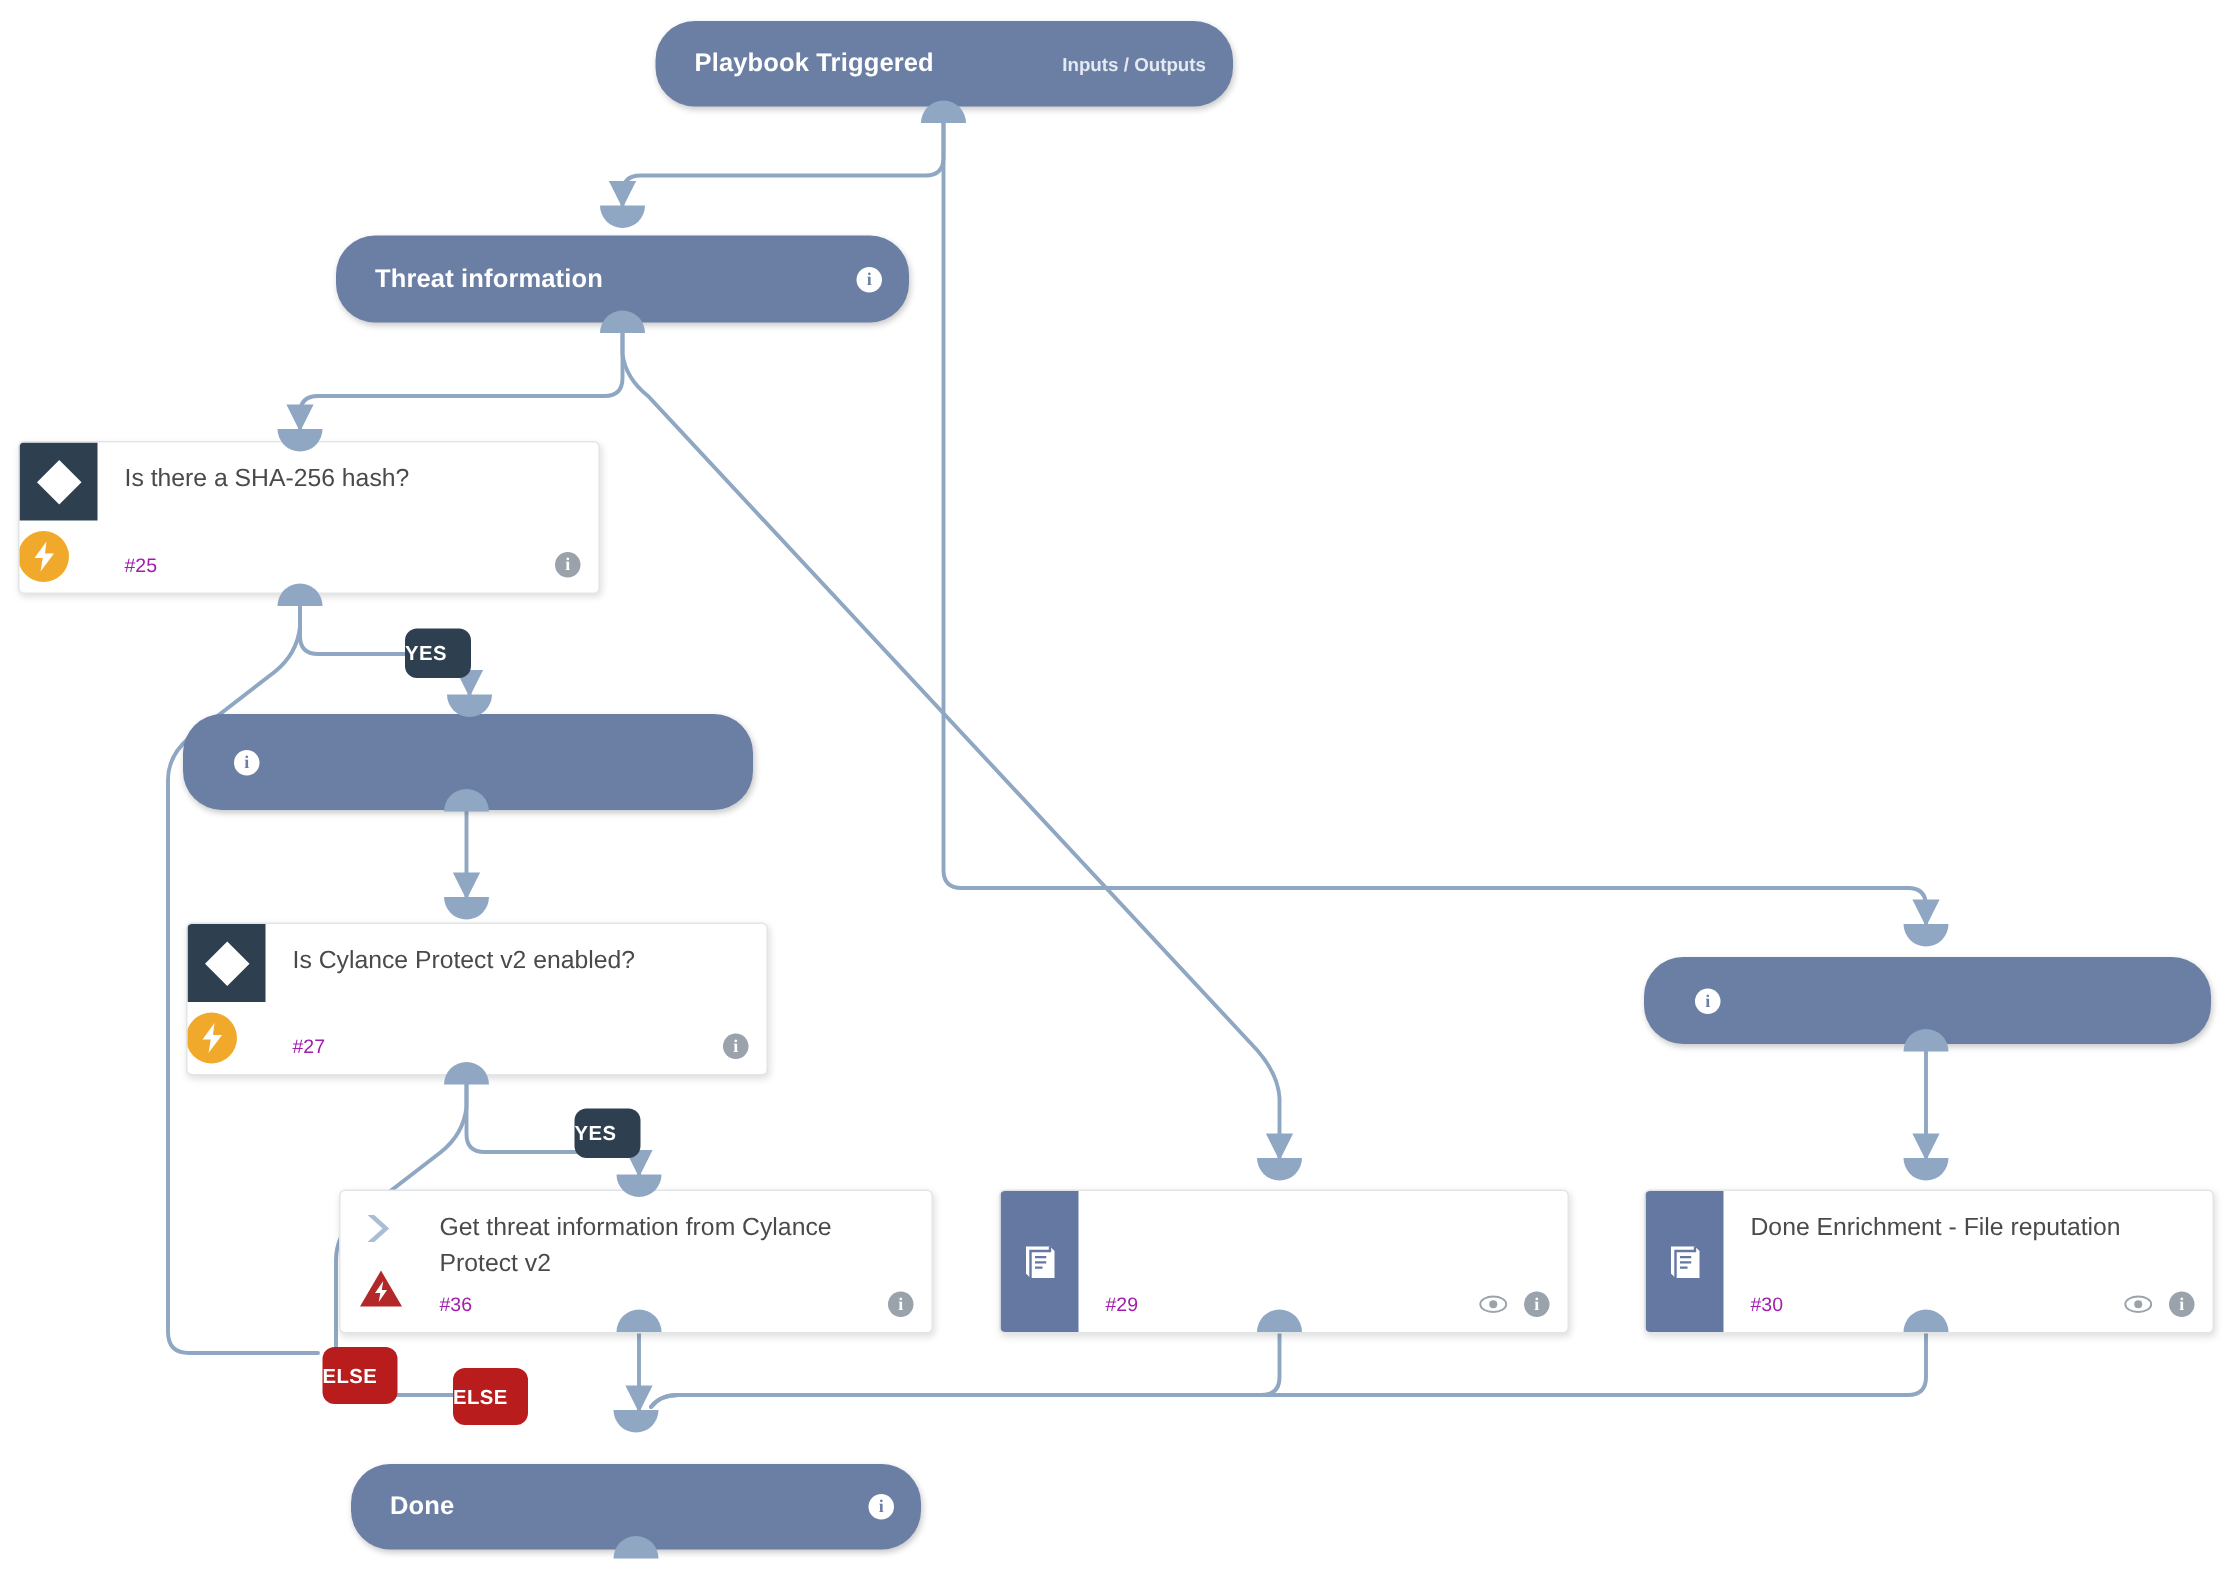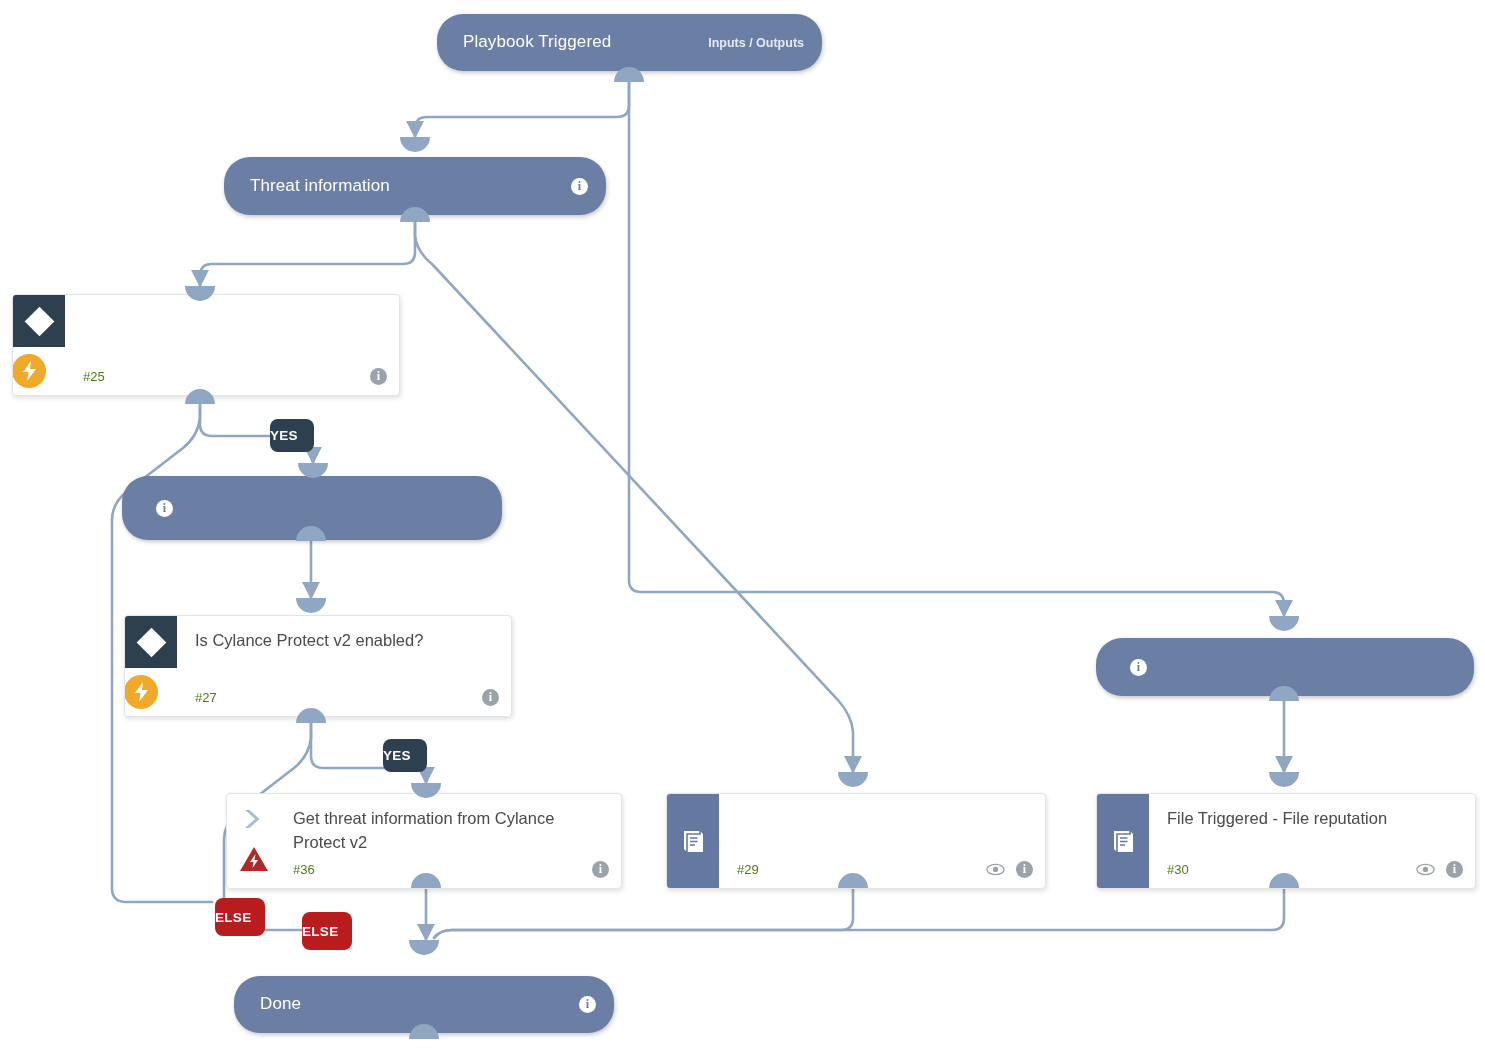--- a/index.html
+++ b/index.html
@@ -31,21 +31,21 @@
     box-shadow: 1px 2px 4px rgba(0,0,0,0.22);
     display: flex;
     align-items: center;
     box-sizing: border-box;
     padding: 0 18px 0 26px;
     z-index: 5;
   }
   .pill .pill-label {
     color: #ffffff;
     font-size: 17px;
-    font-weight: normal;
+    font-weight: bold;
     line-height: 1.35;
     flex: 1;
     letter-spacing: .1px;
   }
   .pill .pill-right {
     color: #e4e9f2;
     font-size: 12.5px;
     font-weight: bold;
     margin-left: 10px;
     white-space: nowrap;
@@ -152,21 +152,21 @@
   }
   .card-footer {
     position: absolute;
     left: 18px;
     right: 12px;
     bottom: 10px;
     display: flex;
     align-items: center;
   }
   .card-num {
-    color: #4d7c0f;
+    color: #a21caf;
     font-size: 13px;
     flex: 1;
   }
   .footer-icons {
     display: flex;
     align-items: center;
     gap: 3px;
   }
 
   
@@ -283,20 +283,21 @@
         <div class="icon-square">
           <div class="diamond"></div>
         </div>
         <div class="bolt-badge">
           <svg width="17" height="20" viewBox="0 0 17 20">
             <path d="M10 0 L2 11 L7.5 11 L6 20 L15 8 L9 8 Z" fill="#ffffff"></path>
           </svg>
         </div>
       </div>
       <div class="card-main">
+        <div class="card-title">Is there a SHA-256 hash?</div>
         <div class="card-footer">
           <span class="card-num">#25</span>
           <span class="footer-icons">
             <span class="info-icon grey">i</span>
           </span>
         </div>
       </div>
     </div>
   </div>
 
@@ -388,21 +389,21 @@
       <div class="card-icon-col">
         <div class="icon-square blue">
           <svg class="book-icon" viewBox="0 0 27 27">
             <path d="M4 3 L20 3 L23 6 L23 24 L7 24 L4 21 Z" fill="#ffffff"></path>
             <path d="M7 24 L7 6 L20 6 L20 3" fill="none" stroke="#6478a2" stroke-width="1.6"></path>
             <path d="M10 10 L17.5 10 M10 13.5 L17.5 13.5 M10 17 L15 17" stroke="#6478a2" stroke-width="1.5" fill="none"></path>
           </svg>
         </div>
       </div>
       <div class="card-main">
-        <div class="card-title">File Triggered - File reputation</div>
+        <div class="card-title">Done Enrichment - File reputation</div>
         <div class="card-footer">
           <span class="card-num">#30</span>
           <span class="footer-icons">
             <svg class="eye-icon" viewBox="0 0 22 14">
               <ellipse cx="11" cy="7" rx="10" ry="6" fill="none" stroke="#9aa3ab" stroke-width="1.5"></ellipse>
               <circle cx="11" cy="7" r="3.1" fill="#9aa3ab"></circle>
             </svg>
             <span class="info-icon grey">i</span>
           </span>
         </div>

